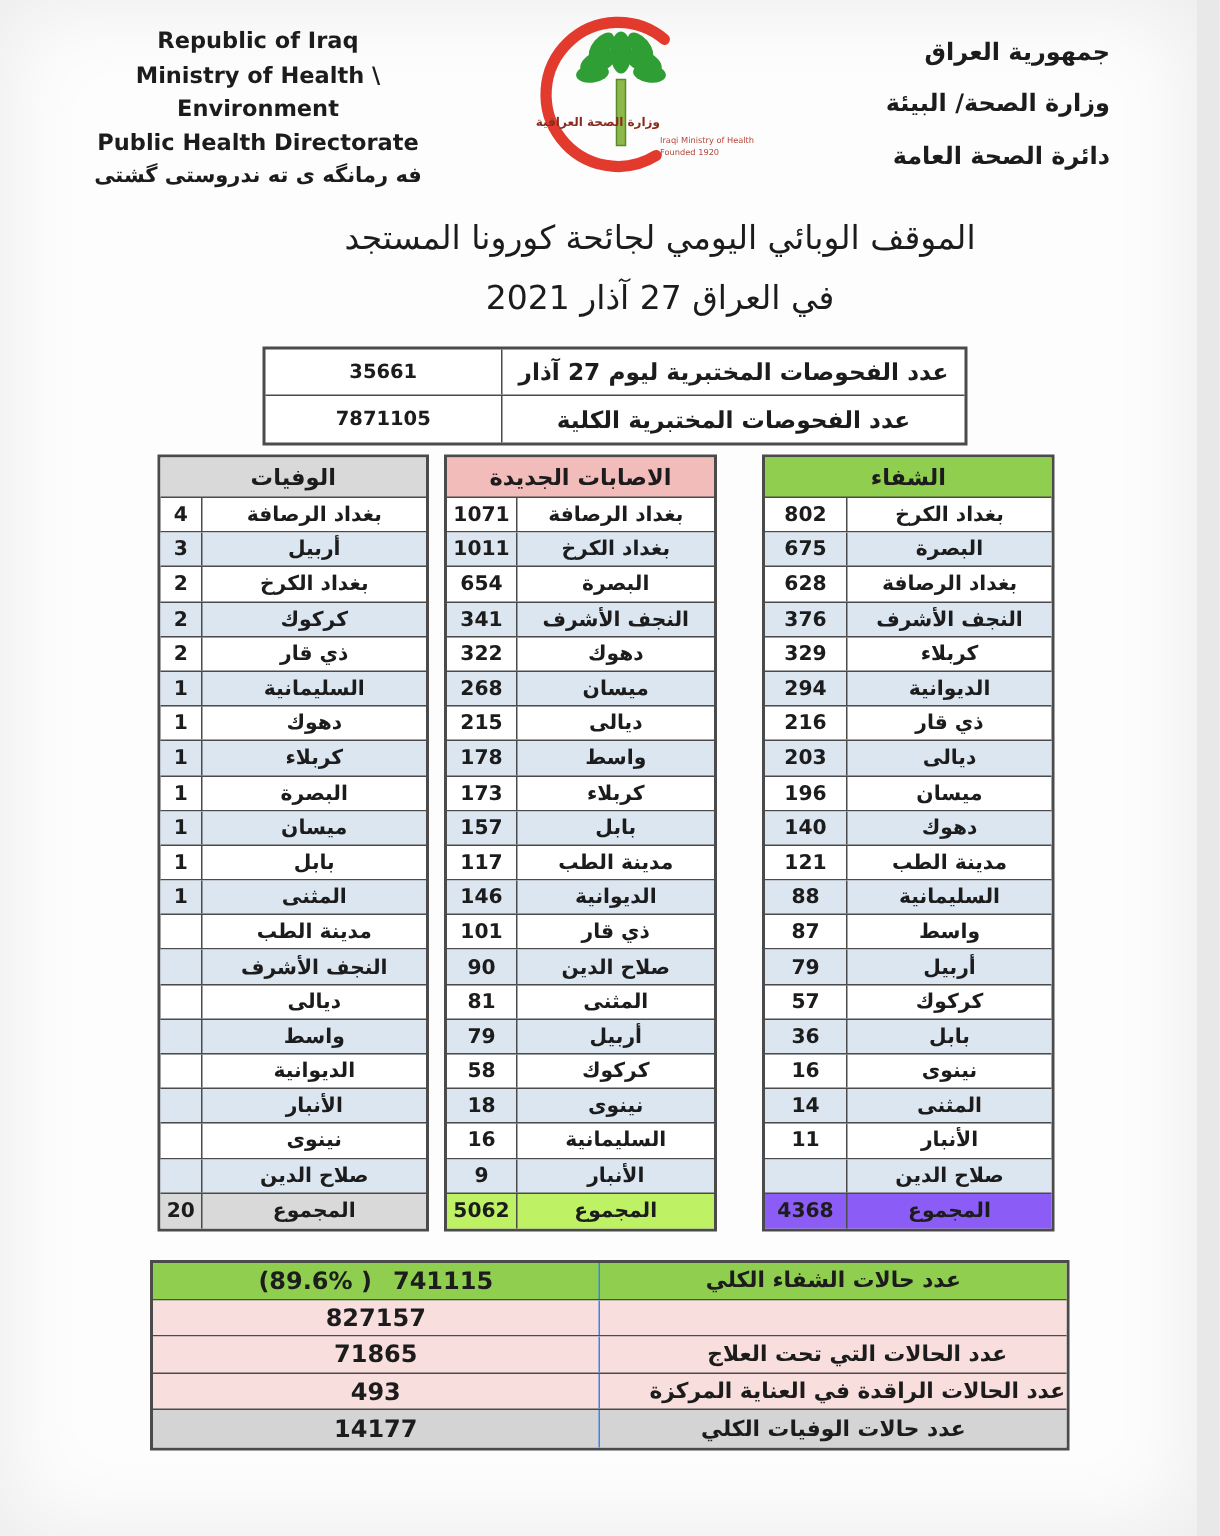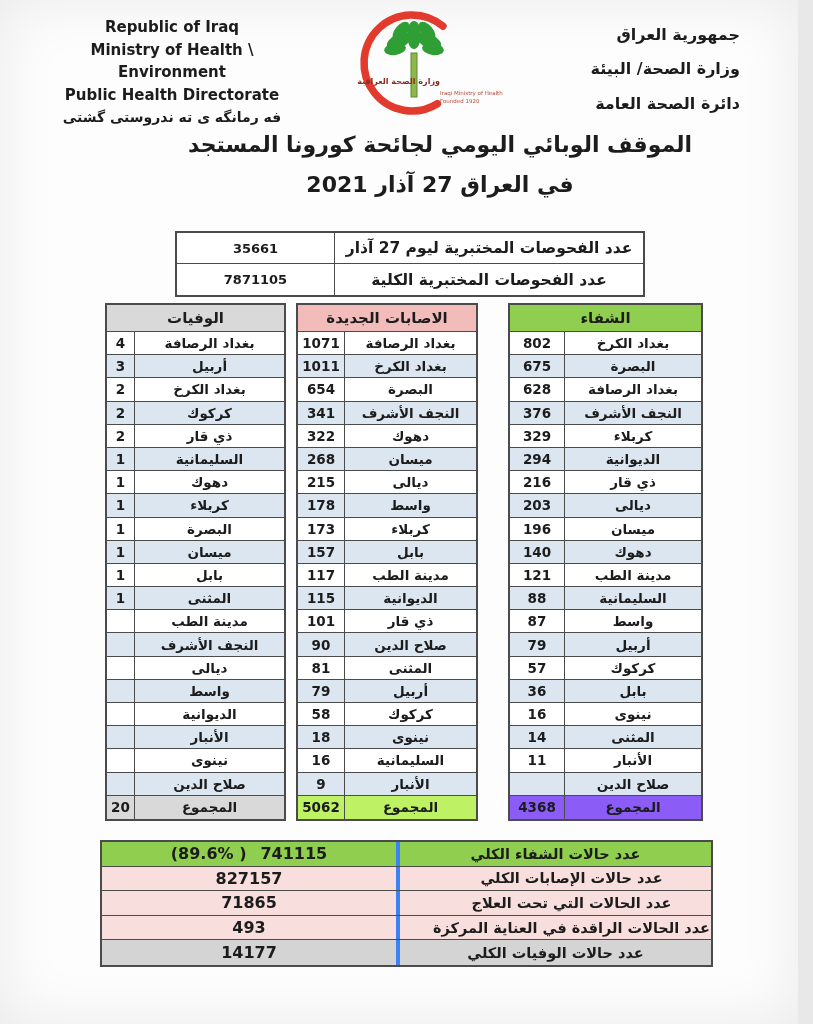--- a/index.html
+++ b/index.html
@@ -12,22 +12,22 @@
 
   
   .hdr-en { position:absolute; top:16px; left:38px; width:268px; text-align:center;
             font-size:15px; font-weight:bold; line-height:1.5; }
   .hdr-en .kurdish { direction:rtl; font-size:14px; margin-top:1px; }
   .hdr-ar { position:absolute; top:18px; right:58px; width:210px; direction:rtl;
             text-align:right; font-size:16px; font-weight:bold; line-height:2.15; }
   .hdr-logo { position:absolute; top:4px; left:350px; width:176px; height:126px; }
 
   
-  .title { position:absolute; top:125px; left:150px; width:580px; text-align:center;
-           direction:rtl; font-size:22px; font-weight:bold; line-height:1.82; }
+  .title { position:absolute; top:140px; left:150px; width:580px; text-align:center;
+           direction:rtl; font-size:22px; font-weight:normal; line-height:1.82; }
 
   
   .tests { position:absolute; top:231px; left:175px; width:470px;
            border:2px solid #4b4b4b; background:#fff; }
   .tests-row { display:flex; height:31px; }
   .tests-row:first-child { border-bottom:1.5px solid #4b4b4b; }
   .tests-val { width:158px; border-right:1.5px solid #4b4b4b; display:flex;
                align-items:center; justify-content:center; font-size:13px; font-weight:bold; }
   .tests-label { flex:1; direction:rtl; display:flex; align-items:center; justify-content:center;
                  font-size:15.5px; font-weight:bold; }
@@ -49,21 +49,21 @@
   .t-rec .t-val    { width:55px; }
   .t-name { flex:1; direction:rtl; display:flex; align-items:center; justify-content:center;
             font-size:13.5px; font-weight:bold; }
   .t-total { font-weight:bold; }
 
   
   .summary { position:absolute; top:840px; left:100px; width:613px;
              border:2px solid #4b4b4b; background:#fff; }
   .s-row { display:flex; height:24.6px; }
   .s-row:not(:last-child) { border-bottom:1px solid #4b4b4b; }
-  .s-val { width:298px; border-right:4px solid #3b82f6; display:flex; align-items:center;
+  .s-val { width:298px; border-right:1px solid #3b82f6; display:flex; align-items:center;
            justify-content:center; gap:14px; font-size:16px; font-weight:bold; }
   .s-label { flex:1; direction:rtl; display:flex; align-items:center; justify-content:center;
              font-size:14.5px; font-weight:bold; }
   .s-g  { background:var(--c-green,#8fce4e); }
   .s-p  { background:var(--c-pink-light,#f8dedd);gap:32px; }
   .s-gr { background:var(--c-gray-summary,#d4d4d4); }
 </style>
 </head>
 <body>
 
@@ -248,21 +248,21 @@
         </div>
         <div class="t-row alt">
           <div class="t-val">157</div>
           <div class="t-name">بابل</div>
         </div>
         <div class="t-row">
           <div class="t-val">117</div>
           <div class="t-name">مدينة الطب</div>
         </div>
         <div class="t-row alt">
-          <div class="t-val">115</div>
+          <div class="t-val">146</div>
           <div class="t-name">الديوانية</div>
         </div>
         <div class="t-row">
           <div class="t-val">101</div>
           <div class="t-name">ذي قار</div>
         </div>
         <div class="t-row alt">
           <div class="t-val">90</div>
           <div class="t-name">صلاح الدين</div>
         </div>
@@ -390,21 +390,20 @@
   <div class="summary">
     <div class="s-row s-g">
       <div class="s-val">
         <span>(89.6% )</span>
         <span>741115</span>
       </div>
       <div class="s-label">عدد حالات الشفاء الكلي</div>
     </div>
     <div class="s-row s-p">
       <div class="s-val">827157</div>
-      <div class="s-label">عدد حالات الإصابات الكلي</div>
     </div>
     <div class="s-row s-p">
       <div class="s-val">71865</div>
       <div class="s-label">عدد الحالات التي تحت العلاج</div>
     </div>
     <div class="s-row s-p">
       <div class="s-val">493</div>
       <div class="s-label">عدد الحالات الراقدة في العناية المركزة</div>
     </div>
     <div class="s-row s-gr">

